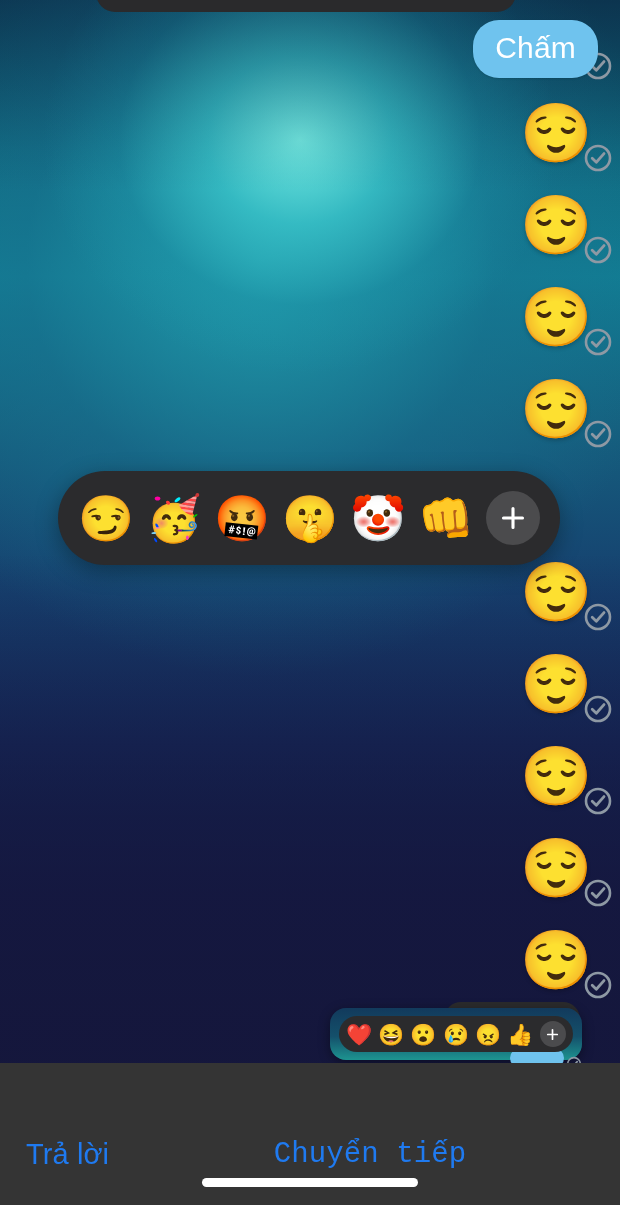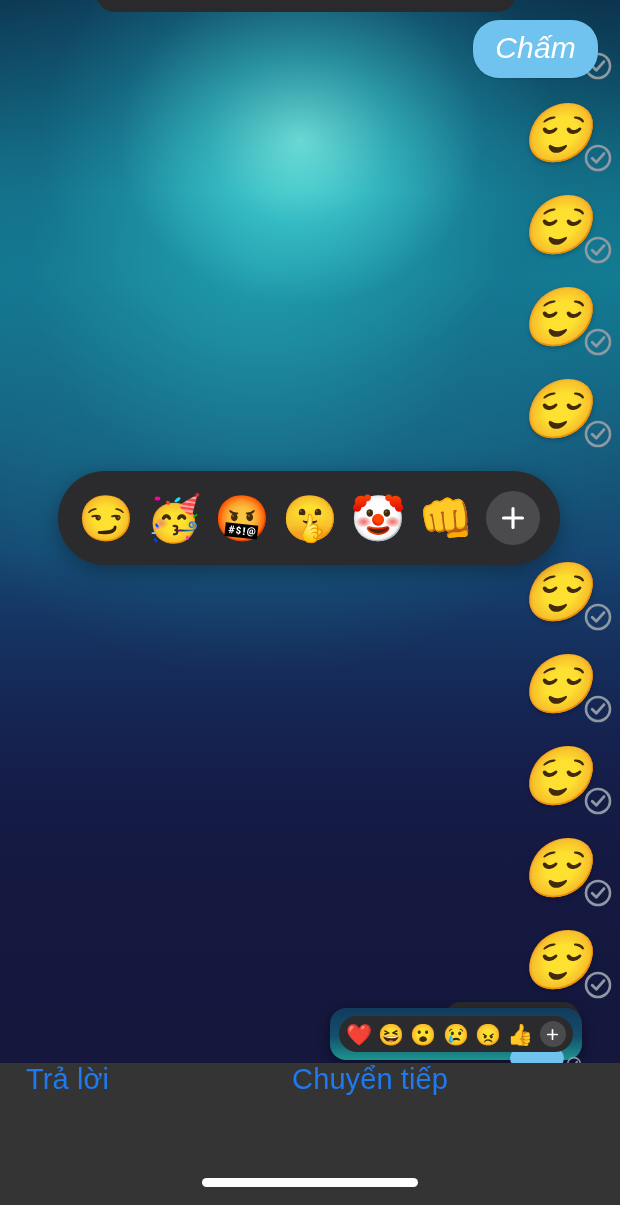--- a/index.html
+++ b/index.html
@@ -72,21 +72,20 @@
   }
 
   
   .msg-row {
     position: absolute;
     right: 0;
     display: flex;
     align-items: flex-start;
     justify-content: flex-end;
     z-index: 4;
-    font-style: italic;
   }
 
   .bubble {
     background: #6fc3ee;
     color: #ffffff;
     font-size: 30px;
     letter-spacing: 0.2px;
     padding: 12px 22px 14px 22px;
     border-radius: 26px;
     line-height: 1.05;
@@ -232,34 +231,34 @@
     height: 142px;
     background: #343434;
     z-index: 12;
   }
   .action-row {
     position: absolute;
     left: 0; top: 0;
     width: 620px;
     height: 108px;
     display: flex;
-    align-items: flex-start;
+    align-items: flex-end;
     justify-content: space-between;
     padding: 0 26px;
     box-sizing: border-box;
     gap: 37px;
   }
   .action-btn {
     color: #1f7af0;
     font-size: 29px;
     letter-spacing: 0.1px;
     cursor: pointer;
     white-space: nowrap;
   }
-  .action-btn.center { flex: 1; text-align: center; }
+  .action-btn.center { flex: 1; text-align: center; font-family: Liberation Mono, monospace; }
   .action-btn.right  { text-align: right; }
 
   .home-indicator {
     position: absolute;
     left: 50%;
     bottom: 18px;
     transform: translateX(-50%);
     width: 216px;
     height: 9px;
     border-radius: 5px;

